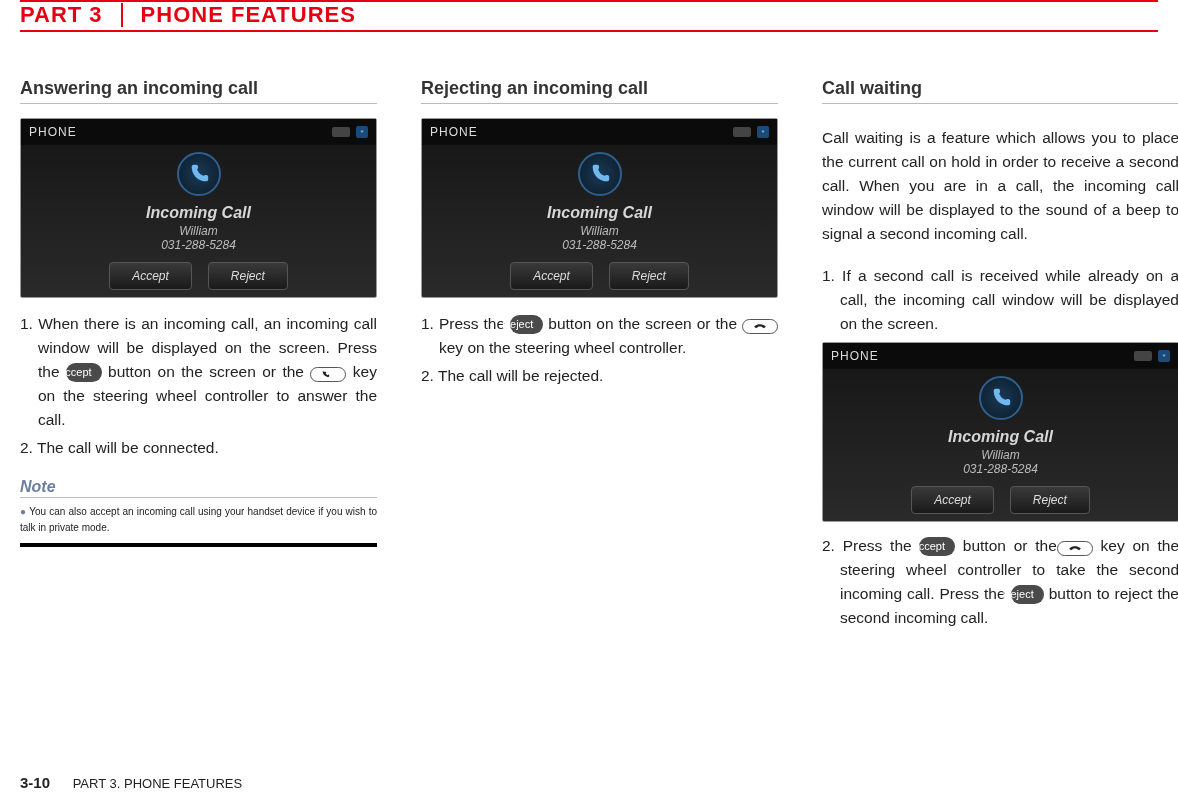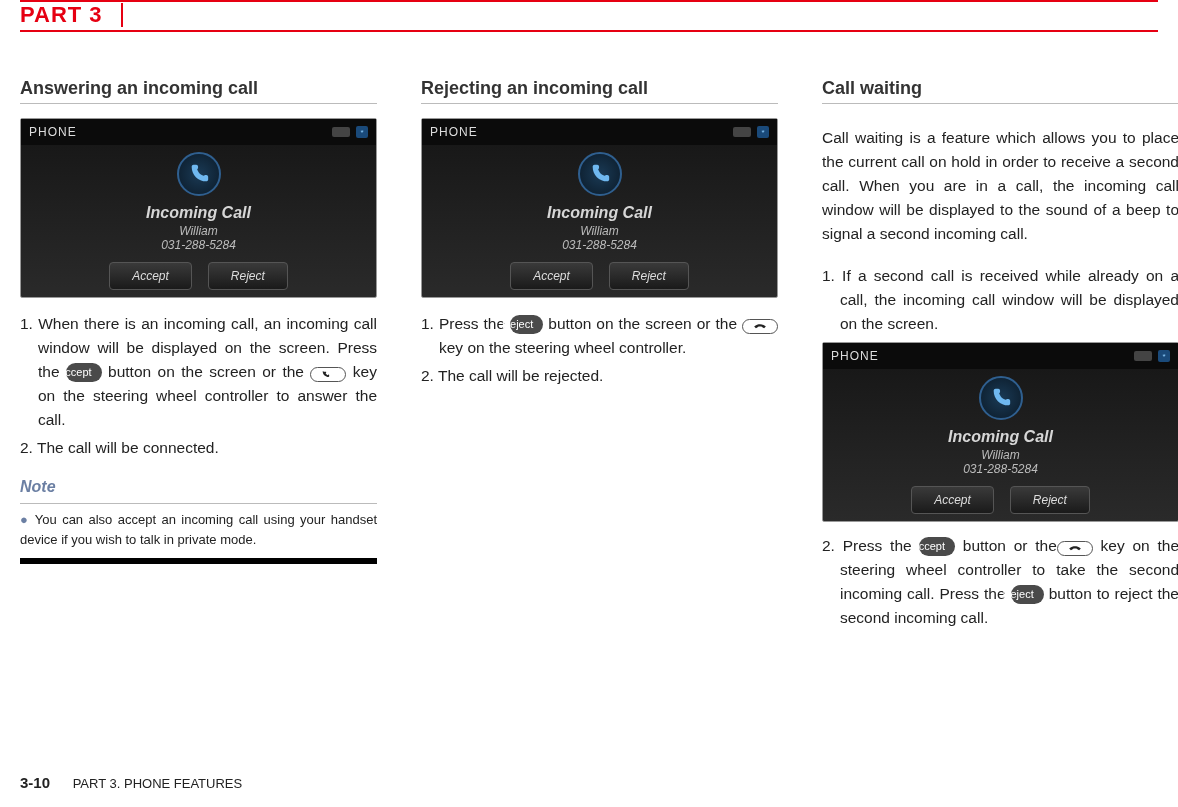--- a/index.html
+++ b/index.html
@@ -27,33 +27,34 @@
   .inc-name { color: #bbb; font-size: 12px; margin-top: 2px; }
   .inc-num { color: #bbb; font-size: 12px; }
   .shot-btns { display:flex; gap: 16px; margin-top: 10px; }
   .shot-btn { background: linear-gradient(#3a3a3a,#1a1a1a); color:#ddd; font-size:12px; padding: 6px 22px; border-radius: 4px; border:1px solid #555; }
   .body-text { font-size: 15.5px; line-height: 1.55; color: #222; text-align: justify; }
   ol.steps { list-style: none; padding-left: 0; margin-top: 14px; }
   ol.steps li { font-size: 15.5px; line-height: 1.55; color: #222; text-align: justify; margin-bottom: 4px; padding-left: 18px; text-indent: -18px; }
   .pill { display:inline-block; background:#4a4a4a; color:#fff; font-size:11px; padding: 1px 10px; border-radius: 10px; vertical-align: 1px; }
   .iconpill { display:inline-flex; align-items:center; justify-content:center; background:#fff; border:1px solid #555; border-radius: 10px; width: 36px; height: 15px; vertical-align: -2px; }
   .iconpill svg { width: 14px; height: 10px; }
-  .note-heading { color:#6b7fa3; font-style: italic; font-weight: bold; font-size: 16px; margin-top: 18px; border-bottom:1px solid #bbb; padding-bottom:7px; }
-  .note-body { font-size: 13px; line-height: 1.55; text-align: justify; margin-top: 6px; border-bottom:6px solid #000000; padding-bottom: 8px; }
+  .note-heading { color:#6b7fa3; font-style: italic; font-weight: bold; font-size: 16px; margin-top: 18px; border-bottom:1px solid #bbb; padding-bottom:1px; }
+  .note-body { font-size: 10px; line-height: 1.55; text-align: justify; margin-top: 6px; border-bottom:4px solid #000000; padding-bottom: 8px; }
   .bullet-dot { color:#6b7fa3; font-weight:bold; }
   .footer { position: absolute; bottom: 16px; left: 20px; font-size: 13px; color: #222; }
   .footer .pg { font-weight: bold; font-size: 15px; margin-right: 19px; }
 </style>
 </head>
 <body>
 
 <div class="page">
   <div class="header-bar">
     <span class="part-label">PART 3</span>
     <span class="hdr-divider"></span>
+    <span class="chapter-title">PHONE FEATURES</span>
   </div>
   <div class="red-line"></div>
 
   <div class="columns">
 
     <div class="col">
       <div class="section-heading">Answering an incoming call</div>
 
       <div class="screenshot">
         <div class="shot-top">

